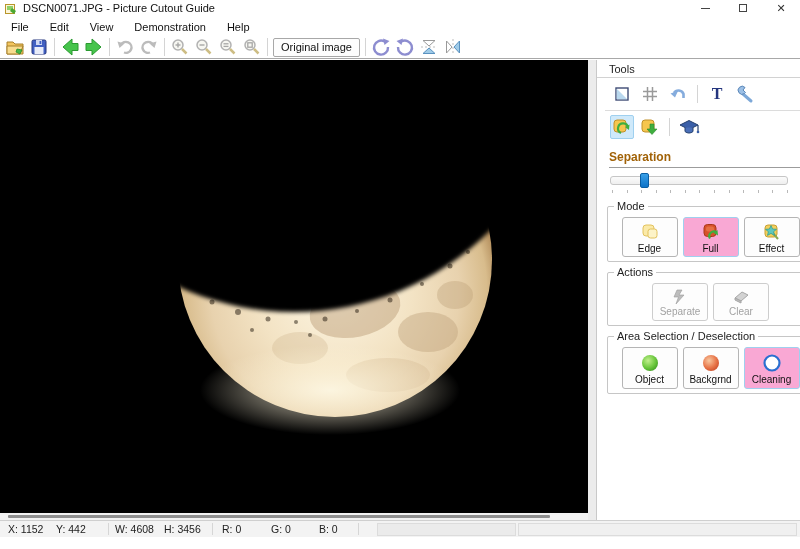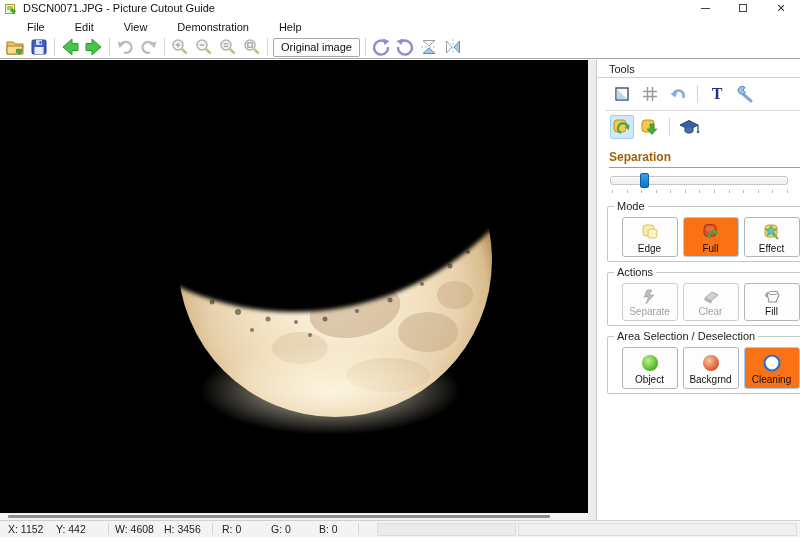--- a/index.html
+++ b/index.html
@@ -9,21 +9,21 @@
   
   .titlebar { position:absolute; left:0; top:0; width:800px; height:16px; background:#fff; display:flex; align-items:center; }
   .app-ico { width:12px; height:12px; margin:1px 6px 0 5px; }
   .title-text { font-size:11px; color:#111; }
   .win-controls { position:absolute; right:0; top:0; height:16px; display:flex; }
   .win-btn { width:38px; height:16px; display:flex; align-items:center; justify-content:center; color:#333; font-size:11px; cursor:default; }
   .win-btn .mini { display:block; width:9px; height:1px; background:#444; }
   .win-btn .maxi { display:block; width:8px; height:8px; border:1px solid #444; }
 
   
-  .menubar { position:absolute; left:0; top:17px; width:800px; height:19px; background:#fff; display:flex; align-items:center; padding-left:20px; gap:16px; }
+  .menubar { position:absolute; left:0; top:17px; width:800px; height:19px; background:#fff; display:flex; align-items:center; padding-left:4px; gap:7px; }
   .menu-item { font-size:11px; color:#111; padding:2px 7px; cursor:default; }
 
   
   .toolbar { position:absolute; left:0; top:36px; width:800px; height:23px; background:#fff; border-bottom:1px solid #a8a8a8; display:flex; align-items:center; padding-left:3px;text-align:center; }
   .tb-btn { width:24px; height:21px; display:flex; align-items:center; justify-content:center; border:1px solid transparent; border-radius:2px; }
   .tb-sep { width:1px; height:18px; background:#d4d4d4; margin:0 3px; }
   .orig-btn { height:19px; border:1px solid #a8a8a8; background:#fdfdfd; border-radius:2px; font-size:11px; color:#111; padding:0 7px; display:flex; align-items:center; margin:0 2px; }
 
   
   .canvas { position:absolute; left:0; top:60px; width:588px; height:453px; background:#000; }
@@ -47,21 +47,21 @@
   .slider-track { position:absolute; left:0; top:2px; width:178px; height:9px; background:linear-gradient(#fbfbfb,#efefef); border:1px solid #c6c6c6; border-radius:3px; }
   .slider-thumb { position:absolute; top:-1px; width:9px; height:15px; background:linear-gradient(#3aa0e8,#0f74c8); border:1px solid #0b5fa4; border-radius:2px; }
   .ticks { position:absolute; left:2px; top:16px; width:176px; height:4px; display:flex; justify-content:space-between; }
   .tick { width:1px; height:3px; background:#b9b9b9; }
 
   .groupbox { position:relative; border:1px solid #c6c6c6; border-radius:2px; margin:10px 8px 0 10px; padding:10px 3px 4px 3px; }
   .legend { position:absolute; top:-7px; left:6px; background:#fff; font-size:11px; color:#222; padding:0 3px; }
   .btn-row { display:flex; gap:5px; justify-content:center;border-radius:18px; }
   .g-btn { width:56px; display:flex; flex-direction:column; align-items:center; justify-content:center; gap:1px; background:#fdfdfd; border:1px solid #b5b5b5; border-radius:3px; padding:3px 0 2px 0; }
   .g-btn .lab { font-size:10px; color:#111; }
-  .g-btn.sel { background:#f97316; border-color:#9fd0ef; }
+  .g-btn.sel { background:#f9a8d4; border-color:#9fd0ef; }
   .g-btn.dis { border-color:#cdcdcd; }
   .g-btn.dis .lab { color:#a2a2a2; }
   .mode-btn { height:40px; }
   .act-btn { height:38px;justify-content:center; }
   .area-btn { height:42px; }
 
   
   .statusbar { position:absolute; left:0; top:520px; width:800px; height:17px; background:#f3f3f3; border-top:1px solid #cfcfcf; }
   .st { position:absolute; top:2px; font-size:10.5px; color:#222; }
   .st-div { position:absolute; top:2px; width:1px; height:12px; background:#d6d6d6; }
@@ -387,28 +387,20 @@
           </svg>
           <span class="lab">Separate</span>
         </div>
         <div class="g-btn act-btn dis">
           <svg width="20" height="16" viewBox="0 0 20 16">
             <path d="M4 9 L11 3 L17 6 L10 12 Z" fill="#d2d2d2" stroke="#a6a6a6"></path>
             <path d="M4 9 L10 12 L10 14 L4 11 Z" fill="#bdbdbd" stroke="#a6a6a6"></path>
           </svg>
           <span class="lab">Clear</span>
         </div>
-        <div class="g-btn act-btn">
-          <svg width="20" height="16" viewBox="0 0 20 16">
-            <path d="M5 4 L15 2.5 L17 6 L14 13 L7 13 Z" fill="#fbfbf8" stroke="#909090" stroke-width="1.1"></path>
-            <path d="M5 4 L3.5 6.5 L5.5 8" fill="none" stroke="#909090" stroke-width="1.1"></path>
-            <ellipse cx="11" cy="4" rx="5" ry="1.6" fill="#fff" stroke="#909090" stroke-width="0.9"></ellipse>
-          </svg>
-          <span class="lab">Fill</span>
-        </div>
       </div>
     </div>
 
     <div class="groupbox">
       <span class="legend">Area Selection / Deselection</span>
       <div class="btn-row">
         <div class="g-btn area-btn">
           <svg width="20" height="20" viewBox="0 0 20 20">
             <defs>
                 <radialGradient id="gGreen" cx="0.38" cy="0.35" r="0.75">

